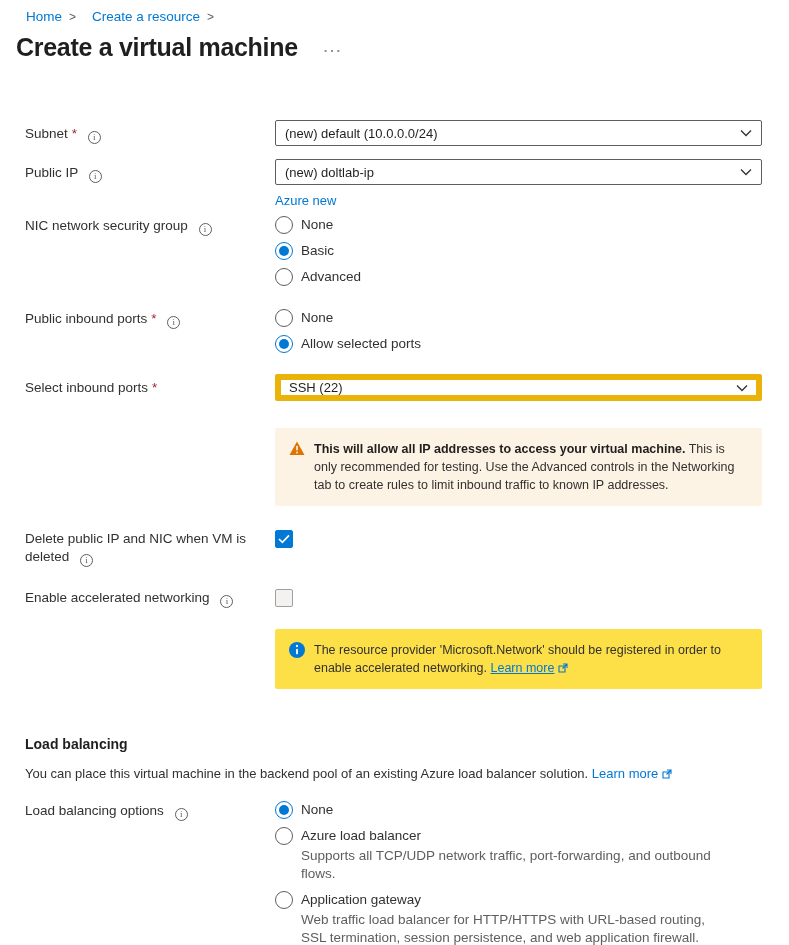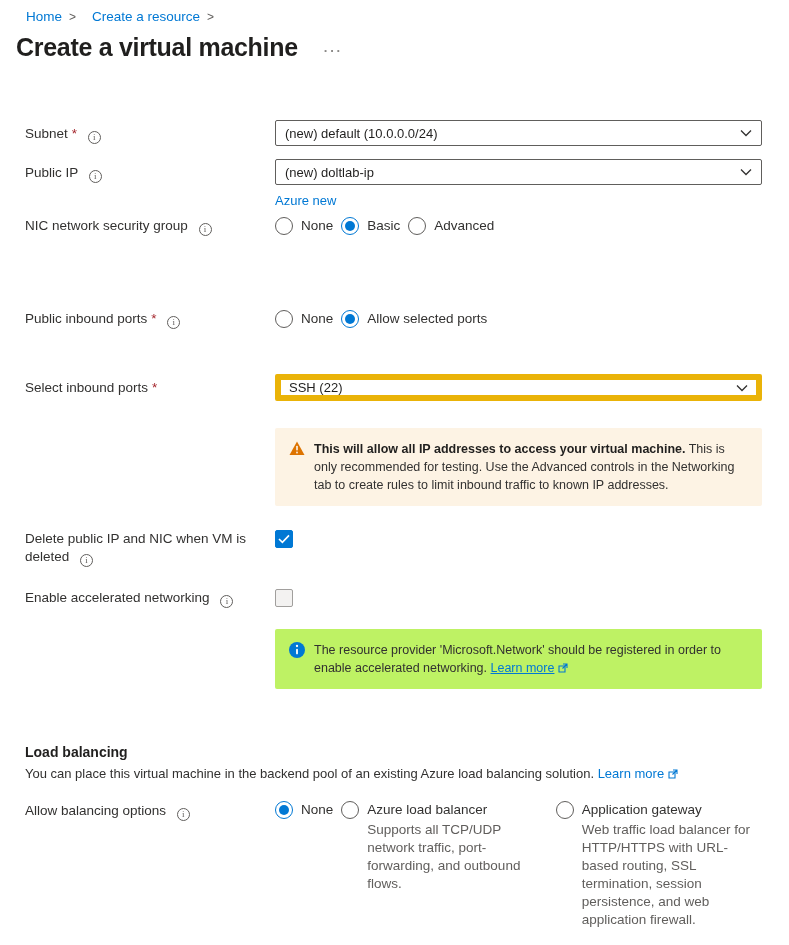--- a/index.html
+++ b/index.html
@@ -28,40 +28,40 @@
 
   
   .select { width:487px; height:26px; border:1px solid #605e5c; border-radius:2px; background:#fff; display:flex; align-items:center; justify-content:space-between; padding:0 9px; font-size:13px; color:#201f1e; cursor:pointer; }
   .select.purple { border:6px solid #eab308; height:27px; padding:4px 8px; }
   .chev { flex-shrink:0; margin-left:8px; }
 
   .link { color:#0078d4; font-size:13px; text-decoration:none; cursor:pointer; }
   .create-new { display:inline-block; margin-top:8px; }
 
   
-  .radio-group { display:flex; gap:8px; }
+  .radio-group { display:flex; flex-direction:column; gap:8px; }
   .radio-row { display:flex; align-items:center; gap:8px; cursor:pointer; }
   .radio { width:18px; height:18px; border:1px solid #605e5c; border-radius:50%; background:#fff; display:flex; align-items:center; justify-content:center; flex-shrink:0; }
   .radio.selected { border-color:#0078d4; }
   .radio.selected::after { content:""; width:10px; height:10px; border-radius:50%; background:#0078d4; }
   .radio-label { font-size:13.5px; color:#323130; line-height:18px; }
   .radio-desc { font-size:13.5px; color:#605e5c; line-height:18px; margin:2px 0 0 26px; max-width:430px; }
   .radio-opt { display:flex; flex-direction:column; }
 
   
   .checkbox { width:18px; height:18px; border-radius:2px; cursor:pointer; display:flex; align-items:center; justify-content:center; flex-shrink:0; }
   .checkbox.checked { background:#0078d4; border:1px solid #0078d4; }
   .checkbox.unchecked { background:#f3f2f1; border:1px solid #a19f9d; }
 
   
   .msg-box { position:absolute; display:flex; gap:9px; padding:12px 14px; border-radius:2px; font-size:12.5px; line-height:18px; color:#323130; }
   .msg-box .msg-icon { flex-shrink:0; margin-top:1px; }
   .warning-box { background:#fdf3e4; }
   .warning-box b { color:#201f1e; }
-  .info-box { background:#bef264; }
+  .info-box { background:#fde047; }
   .info-box a { color:#0078d4; text-decoration:underline; cursor:pointer; }
 
   .ext-icon { display:inline-block; vertical-align:-1px; margin-left:4px; }
 
   
   .section-heading { position:absolute; left:25px; font-size:14px; font-weight:700; color:#201f1e; }
   .section-para { position:absolute; left:25px; font-size:13px; color:#323130; line-height:18px; }
   .section-para a { color:#0078d4; text-decoration:none; cursor:pointer; }
 </style>
 </head>
@@ -208,33 +208,33 @@
     </svg>
     <div>
       <span>The resource provider 'Microsoft.Network' should be registered in order to enable accelerated networking.</span>
       <a>Learn more</a><svg class="ext-icon" width="10" height="10" viewBox="0 0 10 10">
           <path d="M1 3 H7 V9 H1 Z" fill="none" stroke="#0078d4" stroke-width="1.1"></path>
           <path d="M5 1 H9 V5 M9 1 L4.5 5.5" fill="none" stroke="#0078d4" stroke-width="1.1"></path>
         </svg>
     </div>
   </div>
 
-  <div class="section-heading" style="top:736px;margin-top:8px;">Load balancing</div>
+  <div class="section-heading" style="top:736px;">Load balancing</div>
 
   <div class="section-para" style="top:765px;">
-    <span>You can place this virtual machine in the backend pool of an existing Azure load balancing solution.</span>
+    <span>You can place this virtual machine in the backend pool of an existing Azure load balancer solution.</span>
     <a>Learn more</a><svg class="ext-icon" width="10" height="10" viewBox="0 0 10 10">
         <path d="M1 3 H7 V9 H1 Z" fill="none" stroke="#0078d4" stroke-width="1.1"></path>
         <path d="M5 1 H9 V5 M9 1 L4.5 5.5" fill="none" stroke="#0078d4" stroke-width="1.1"></path>
       </svg>
   </div>
 
   <div class="row" style="top:801px;">
     <div class="lbl radio-align">
-      <span>Allow balancing options</span>
+      <span>Load balancing options</span>
       <span class="info-icon">i</span>
     </div>
     <div class="ctl radio-group">
       <div class="radio-opt">
         <label class="radio-row">
           <span class="radio selected"></span>
           <span class="radio-label">None</span>
         </label>
       </div>
       <div class="radio-opt">

